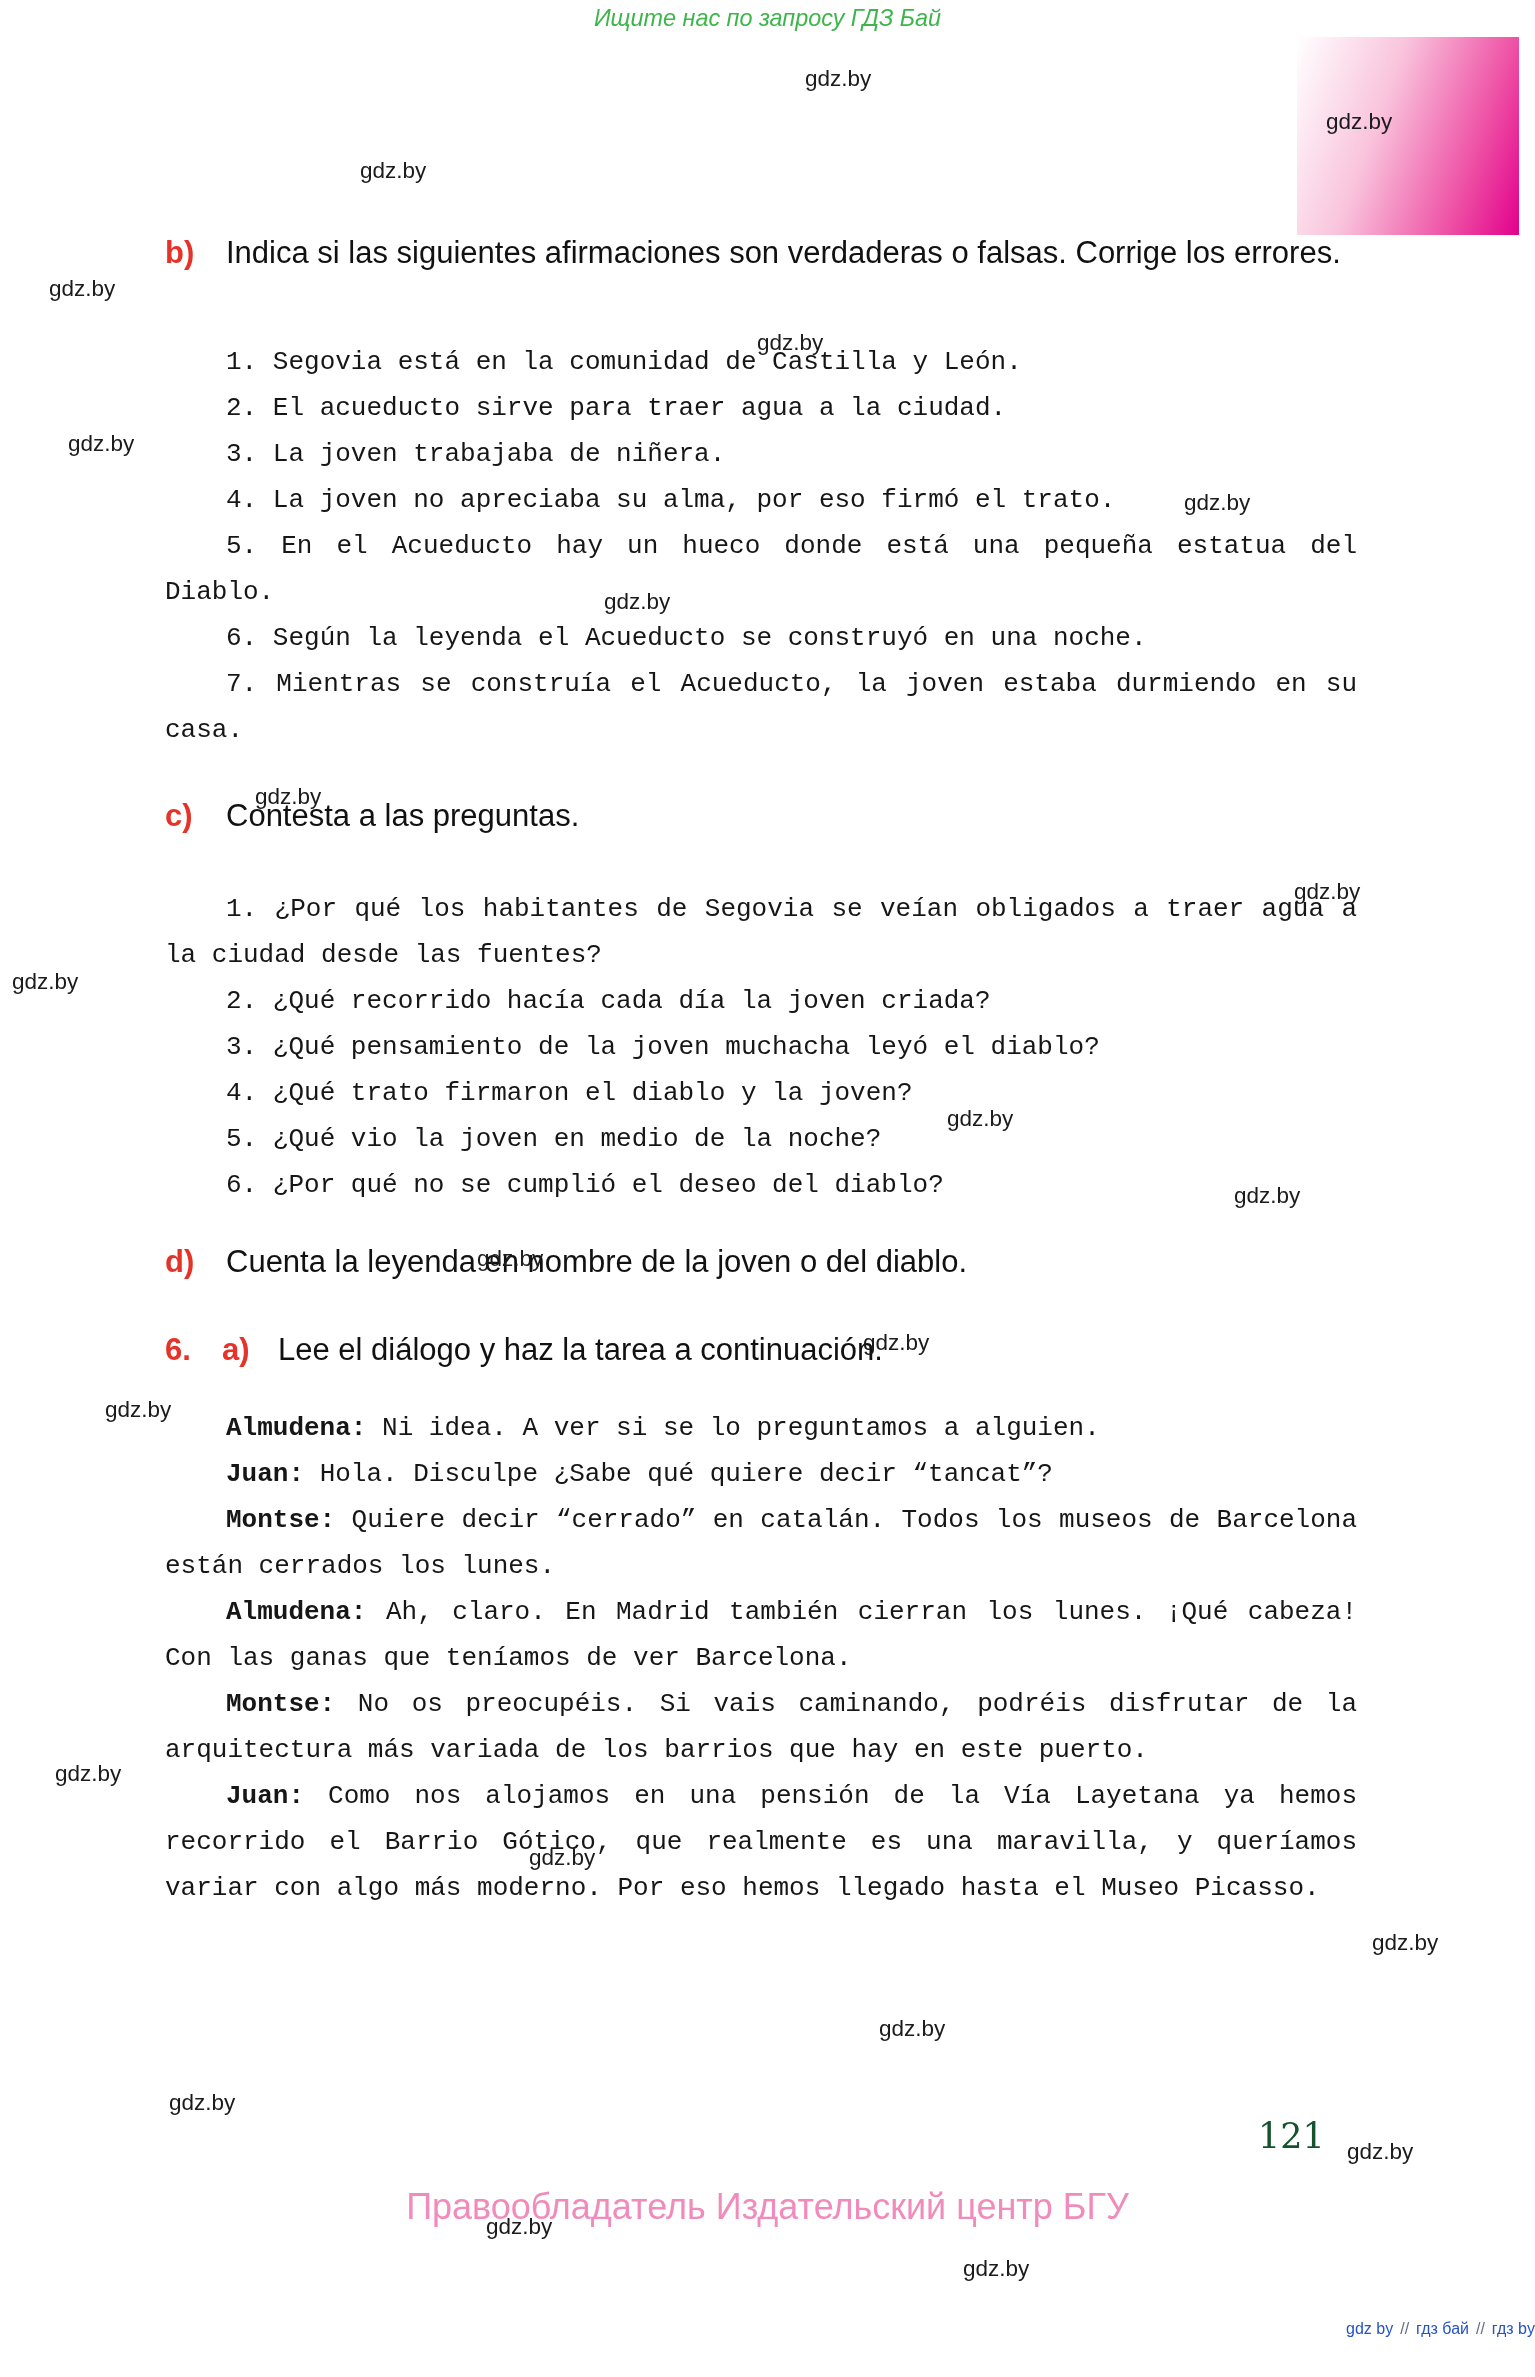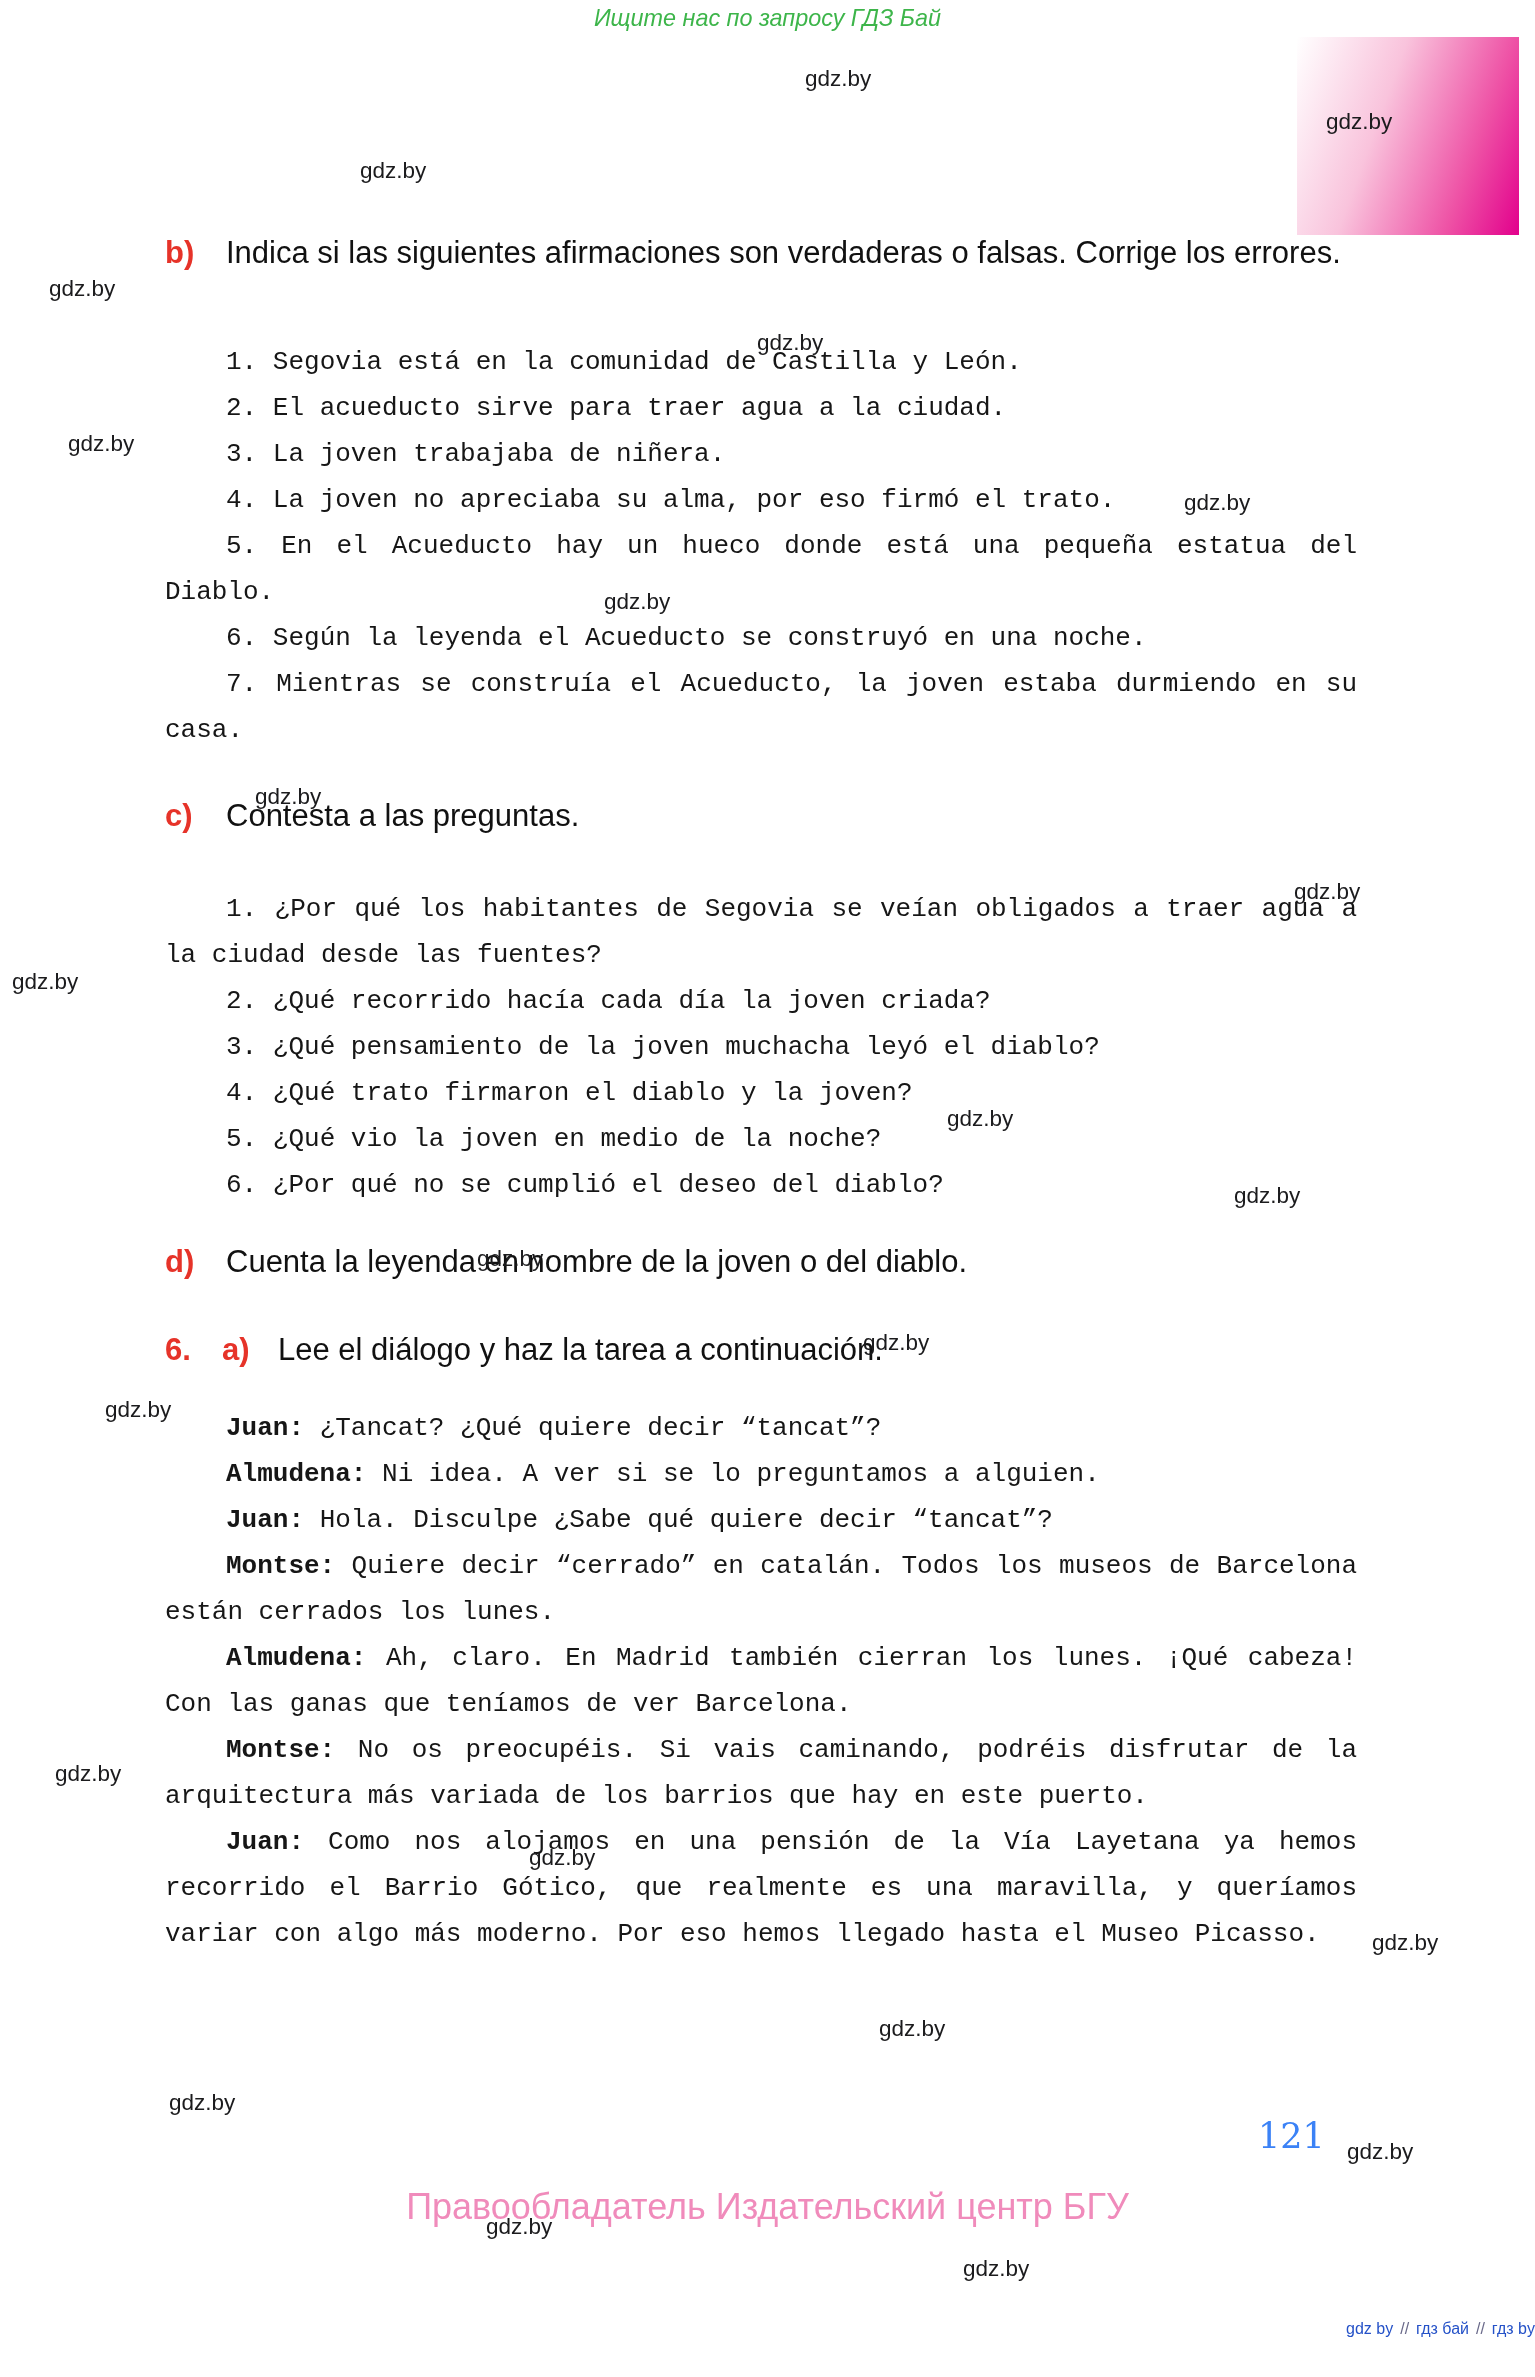--- a/index.html
+++ b/index.html
@@ -83,21 +83,21 @@
     text-align: justify;
     color: #161616;
   }
   .dlg b { font-weight: bold; }
   .pagenum {
     position: absolute;
     top: 2116px;
     left: 1258px;
     font-size: 35px;
     font-family: "DejaVu Serif", serif;
-    color: #3b82f6;
+    color: #14532d;
     z-index: 3;
   }
   .publisher {
     position: absolute;
     top: 2159px;
     left: 0;
     width: 100%;
     text-align: center;
     font-family: "Liberation Sans", sans-serif;
     font-size: 36px;
@@ -185,21 +185,20 @@
       <span class="lbl">d)</span><span>Cuenta la leyenda en nombre de la joven o del diablo.</span>
     </div>
 
     <div class="instr instr6 mb-6a">
       <span class="lbl-num">6.</span>
       <span class="lbl-a">a)</span>
       <span>Lee el diálogo y haz la tarea a continuación.</span>
     </div>
 
     <div>
-      <p class="dlg"><b>Juan:</b> <span>¿Tancat? ¿Qué quiere decir “tancat”?</span></p>
       <p class="dlg"><b>Almudena:</b> <span>Ni idea. A ver si se lo preguntamos a alguien.</span></p>
       <p class="dlg"><b>Juan:</b> <span>Hola. Disculpe ¿Sabe qué quiere decir “tancat”?</span></p>
       <p class="dlg"><b>Montse:</b> <span>Quiere decir “cerrado” en catalán. Todos los museos de Barcelona están cerrados los lunes.</span></p>
       <p class="dlg"><b>Almudena:</b> <span>Ah, claro. En Madrid también cierran los lunes. ¡Qué cabeza! Con las ganas que teníamos de ver Barcelona.</span></p>
       <p class="dlg"><b>Montse:</b> <span>No os preocupéis. Si vais caminando, podréis disfrutar de la arquitectura más variada de los barrios que hay en este puerto.</span></p>
       <p class="dlg"><b>Juan:</b> <span>Como nos alojamos en una pensión de la Vía Layetana ya hemos recorrido el Barrio Gótico, que realmente es una maravilla, y queríamos variar con algo más moderno. Por eso hemos llegado hasta el Museo Picasso.</span></p>
     </div>
 
   </div>
 

